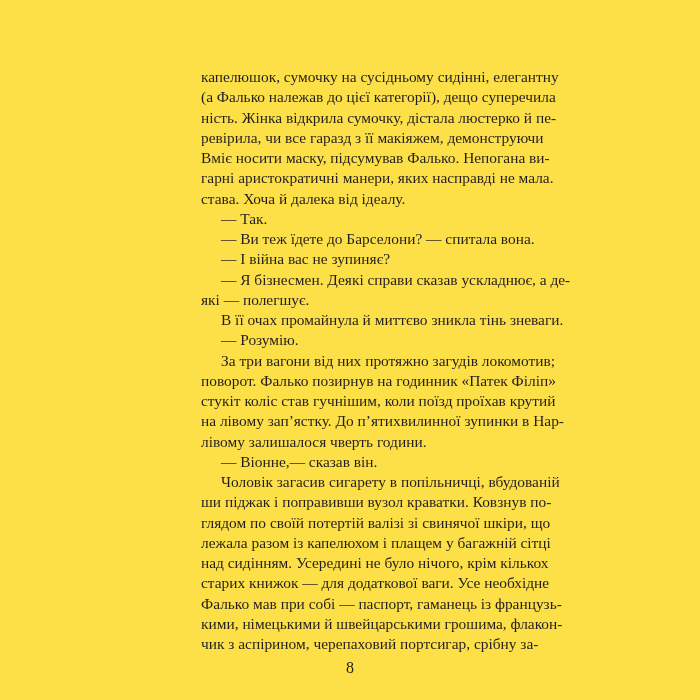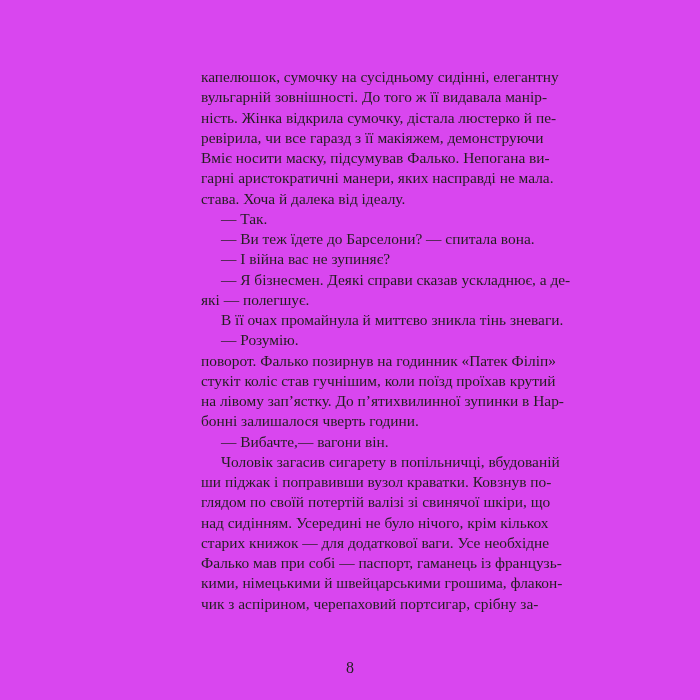--- a/index.html
+++ b/index.html
@@ -1,18 +1,18 @@
 <!DOCTYPE html>
 <html><head>
 <meta charset="utf-8">
 <style>
   html, body { margin: 0; padding: 0; background: #ffffff; }
   body { width: 700px; height: 700px; position: relative; overflow: hidden; }
   .page {
-    position: absolute; left: 0; top: 0; width: 700px; height: 700px; background: #d946ef;
+    position: absolute; left: 0; top: 0; width: 700px; height: 700px; background: #fde047;
   }
   .text-block {
     position: absolute; left: 201px; top: 67px; width: 331px;
     font-family: "Liberation Serif", "DejaVu Serif", serif;
     font-size: 15.4px; line-height: 20.25px; color: #231f20;
   }
   .line {
     display: block; white-space: nowrap; text-align: justify; text-align-last: justify; height: 20.25px;
   }
   .line.last { text-align-last: left; }
@@ -21,41 +21,43 @@
     position: absolute; left: 0; width: 700px; top: 659px; text-align: center;
     font-family: "Liberation Serif", "DejaVu Serif", serif; font-size: 16px; color: #231f20;
   }
 </style>
 </head>
 <body>
 
 <div class="page">
   <div class="text-block" id="text-block">
       <span class="line">капелюшок, сумочку на сусідньому сидінні, елегантну</span>
-      <span class="line">вульгарній зовнішності. До того ж її видавала манір-</span>
+      <span class="line">(а Фалько належав до цієї категорії), дещо суперечила</span>
       <span class="line">ність. Жінка відкрила сумочку, дістала люстерко й пе-</span>
       <span class="line">ревірила, чи все гаразд з її макіяжем, демонструючи</span>
       <span class="line">Вміє носити маску, підсумував Фалько. Непогана ви-</span>
       <span class="line">гарні аристократичні манери, яких насправді не мала.</span>
       <span class="line last">става. Хоча й далека від ідеалу.</span>
       <span class="line indent last">— Так.</span>
       <span class="line indent last">— Ви теж їдете до Барселони? — спитала вона.</span>
       <span class="line indent last">— І війна вас не зупиняє?</span>
       <span class="line indent">— Я бізнесмен. Деякі справи сказав ускладнює, а де-</span>
       <span class="line last">які — полегшує.</span>
       <span class="line indent">В її очах промайнула й миттєво зникла тінь зневаги.</span>
       <span class="line indent last">— Розумію.</span>
+      <span class="line indent">За три вагони від них протяжно загудів локомотив;</span>
       <span class="line">поворот. Фалько позирнув на годинник «Патек Філіп»</span>
       <span class="line">стукіт коліс став гучнішим, коли поїзд проїхав крутий</span>
       <span class="line">на лівому зап’ястку. До п’ятихвилинної зупинки в Нар-</span>
-      <span class="line last">бонні залишалося чверть години.</span>
-      <span class="line indent last">— Вибачте,— вагони він.</span>
+      <span class="line last">лівому залишалося чверть години.</span>
+      <span class="line indent last">— Віонне,— сказав він.</span>
       <span class="line indent">Чоловік загасив сигарету в попільничці, вбудованій</span>
       <span class="line">ши піджак і поправивши вузол краватки. Ковзнув по-</span>
       <span class="line">глядом по своїй потертій валізі зі свинячої шкіри, що</span>
+      <span class="line">лежала разом із капелюхом і плащем у багажній сітці</span>
       <span class="line">над сидінням. Усередині не було нічого, крім кількох</span>
       <span class="line">старих книжок — для додаткової ваги. Усе необхідне</span>
       <span class="line">Фалько мав при собі — паспорт, гаманець із французь-</span>
       <span class="line">кими, німецькими й швейцарськими грошима, флакон-</span>
       <span class="line">чик з аспірином, черепаховий портсигар, срібну за-</span>
     </div>
   <div class="page-number">8</div>
 </div>
 
 </body></html>

